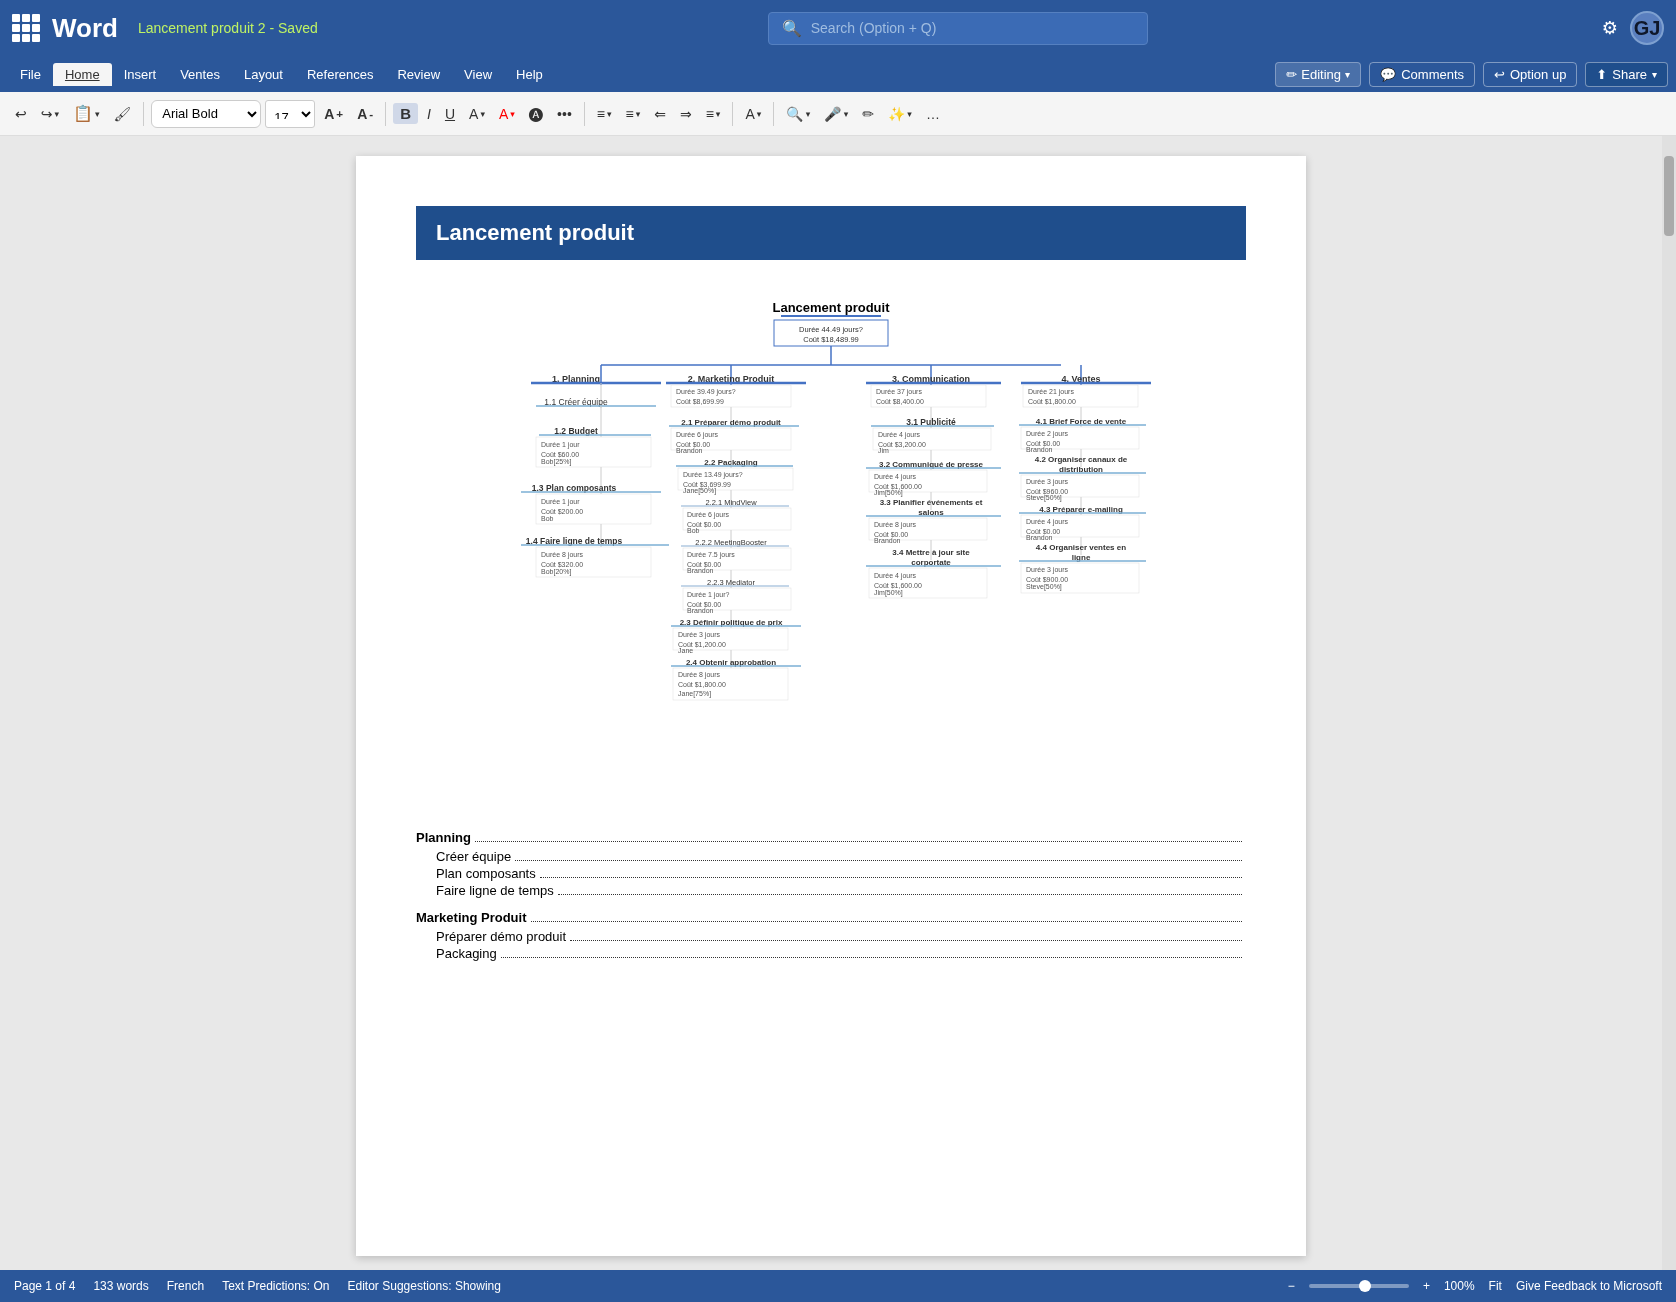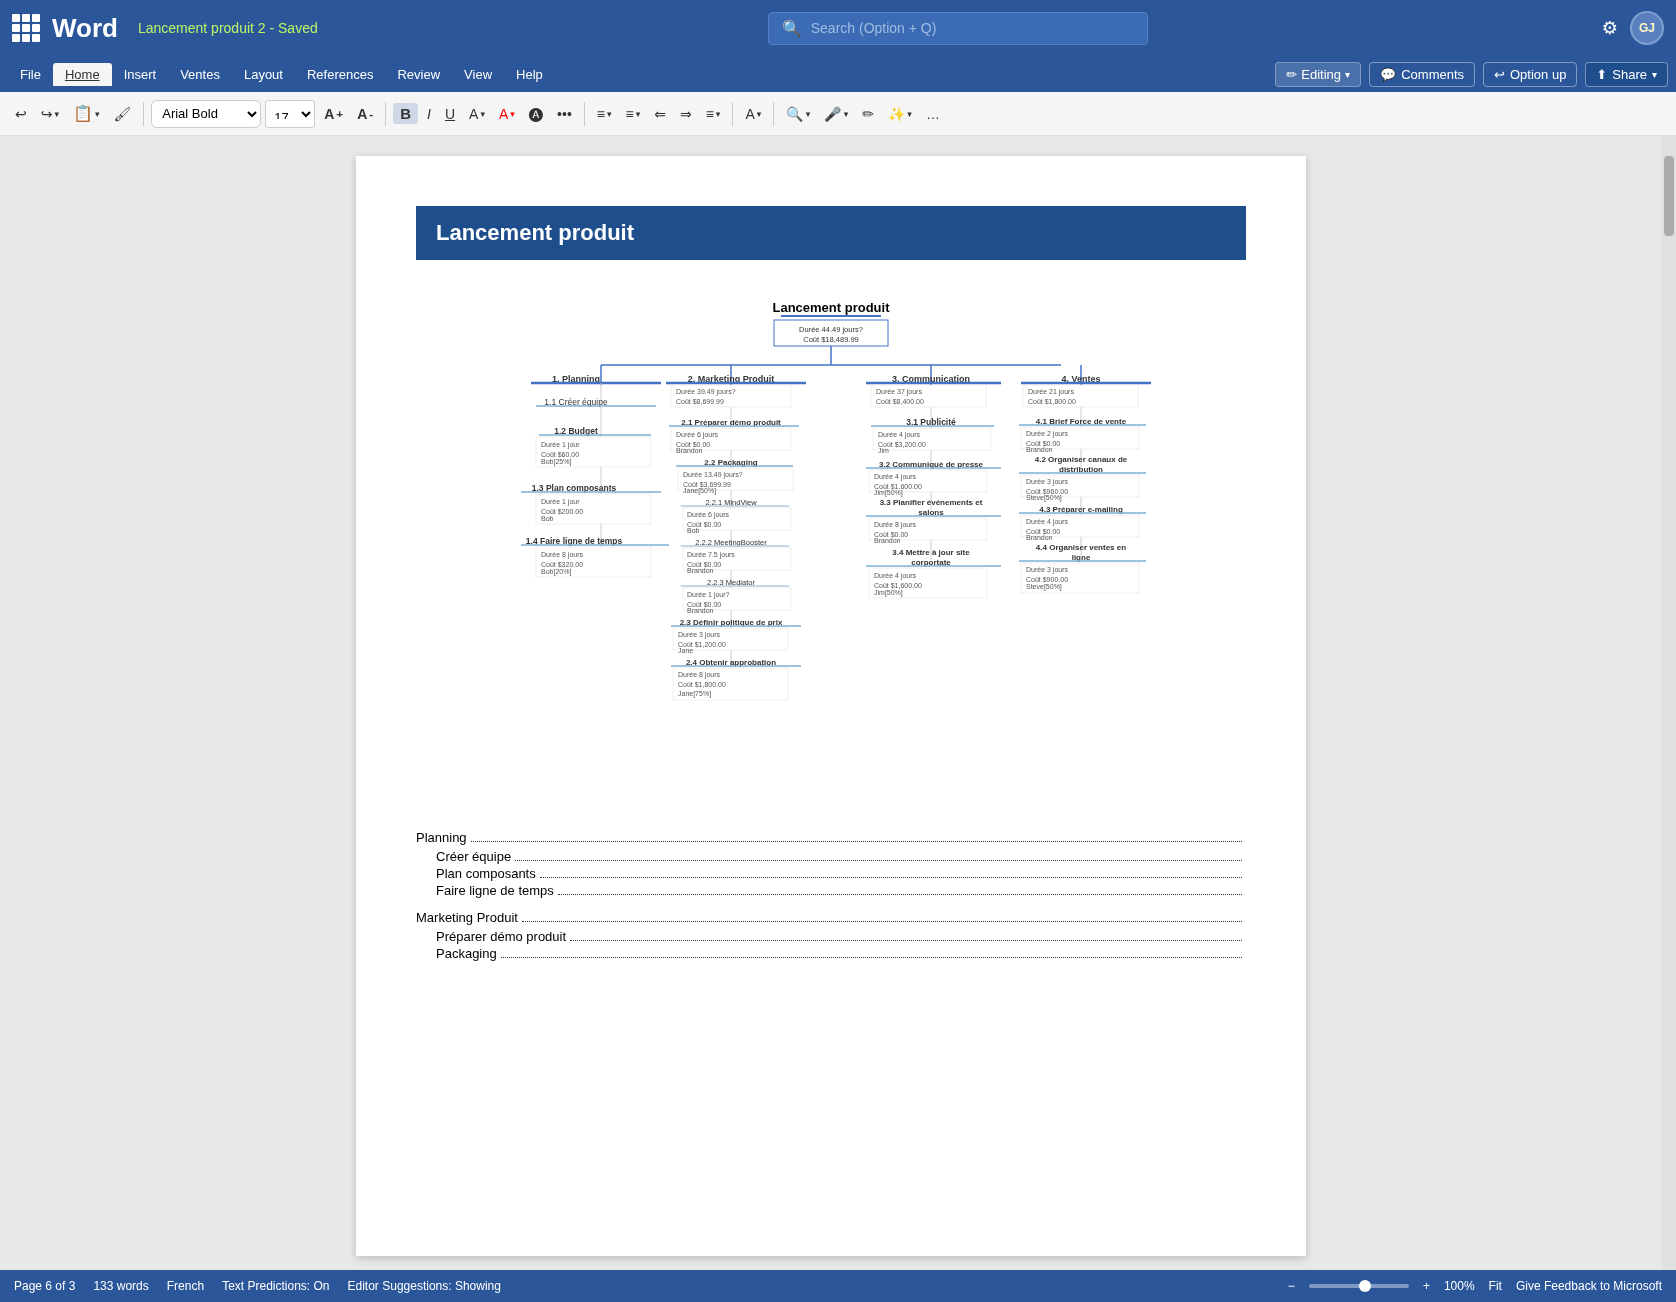--- a/index.html
+++ b/index.html
@@ -66,21 +66,21 @@
       color: white;
       font-size: 18px;
       padding: 4px;
       border-radius: 4px;
     }
     .avatar {
       width: 34px; height: 34px;
       background: #5a7fbf;
       border-radius: 50%;
       display: flex; align-items: center; justify-content: center;
-      color: #fef9c3; font-weight: bold; font-size: 12px;
+      color: #0f172a; font-weight: bold; font-size: 20px;
       cursor: pointer;
       border: 2px solid #7ea0d0;
     }
 
     
     .ribbon-tabs {
       background: #2b579a;
       display: flex;
       align-items: center;
       padding: 0 8px;
@@ -222,21 +222,21 @@
       font-family: Arial, sans-serif;
     }
 
     
     .toc-section {
       margin-top: 30px;
       font-family: Arial, sans-serif;
       font-size: 13px;
     }
     .toc-main {
-      font-weight: normal;
+      font-weight: bold;
       margin-bottom: 4px;
       display: flex;
     }
     .toc-sub {
       padding-left: 20px;
       margin-bottom: 2px;
       display: flex;
       align-items: flex-end;
     }
     .toc-dots {
@@ -605,21 +605,21 @@
       </div>
     </div>
   </div>
   <div class="doc-sidebar-right"></div>
   <div class="scrollbar-right">
     <div class="scrollbar-thumb"></div>
   </div>
 </div>
 
 <div class="status-bar">
-  <span>Page 6 of 3</span>
+  <span>Page 1 of 4</span>
   <span>133 words</span>
   <span>French</span>
   <span>Text Predictions: On</span>
   <span>Editor Suggestions: Showing</span>
   <div class="status-bar-right">
     <span style="cursor:pointer">−</span>
     <div class="zoom-track">
       <div class="zoom-handle"></div>
     </div>
     <span style="cursor:pointer">+</span>

